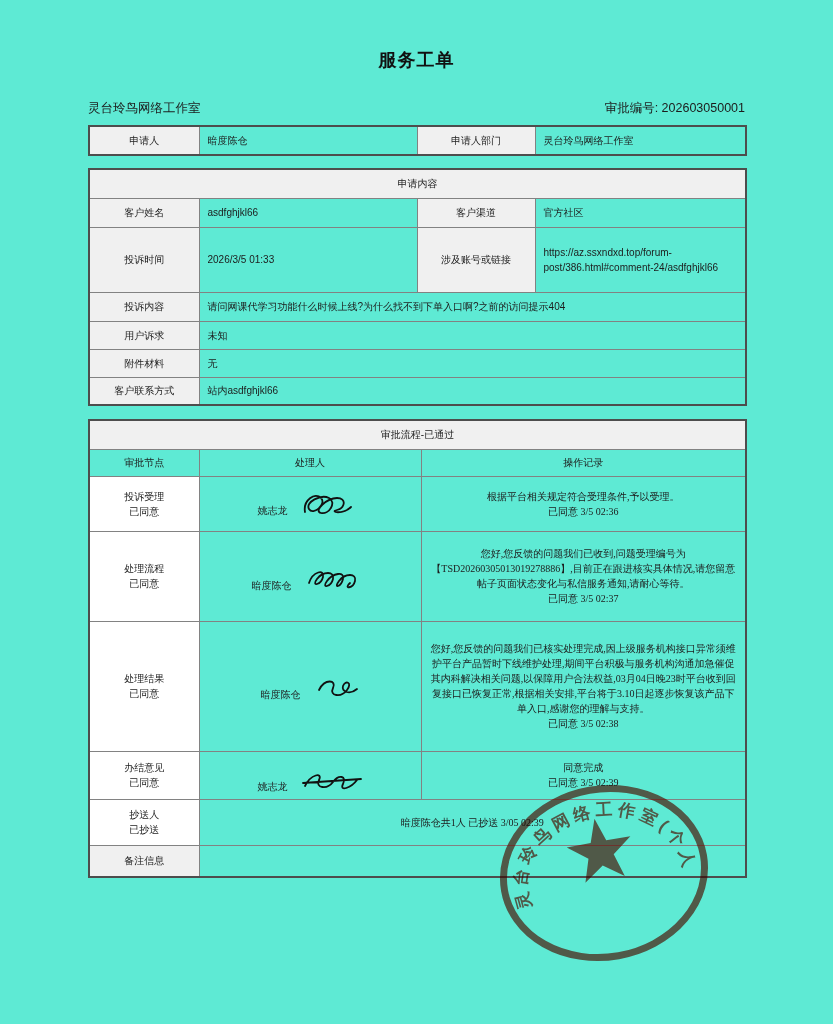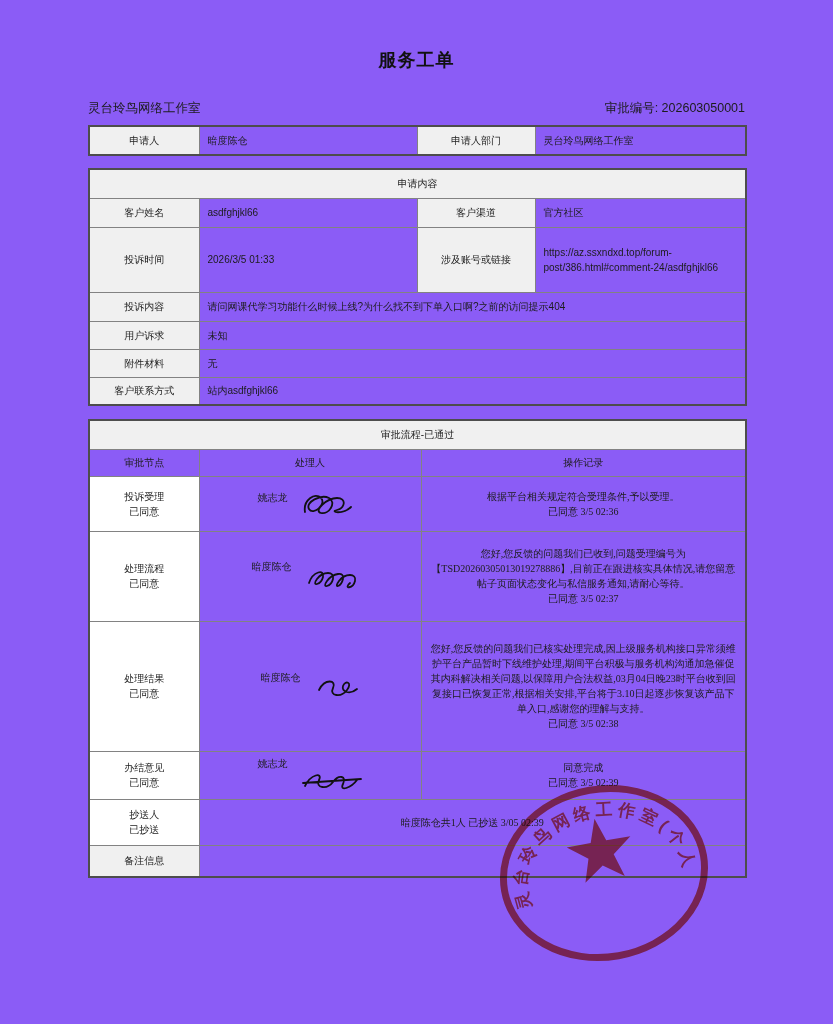--- a/index.html
+++ b/index.html
@@ -1,20 +1,20 @@
 <!DOCTYPE html>
 <html><head>
 <meta charset="utf-8">
 <style>
   * { margin:0; padding:0; box-sizing:border-box; }
   html,body { background:#ffffff; }
   .page {
     position:relative;
     width:833px; height:1024px;
-    background:#8b5cf6;
+    background:#5eead4;
     font-family:"Liberation Sans","DejaVu Sans",sans-serif;
     color:#1c1c1c;
     overflow:hidden;
   }
   .doc-title {
     padding-top:48px;
     text-align:center;
     font-size:18px;
     font-weight:bold;
     letter-spacing:1px;
@@ -53,21 +53,21 @@
     background:#f0f0f0;
     text-align:center;
     height:29px;
   }
   td.val { text-align:left; }
   td.colhead { text-align:center; height:27px; padding:2px 4px; }
   td.node { text-align:center; background:#ffffff; }
   td.handler { text-align:center; }
   td.record { text-align:center; padding:6px 8px;font-family:Liberation Serif, serif; }
   .handler-wrap {
-    display:flex; align-items:flex-start; justify-content:center; gap:13px;
+    display:flex; align-items:flex-end; justify-content:center; gap:13px;
   }
   .sig { flex:0 0 auto; }
   .sig path { fill:none; stroke:#111; stroke-width:1.8; stroke-linecap:round; }
   .url-cell { word-break:break-all;margin-top:40px; }
   .stamp-box {
     position:absolute;
     left:492px; top:780px;
     width:224px; height:186px;
     transform:rotate(-10deg);
     opacity:0.8;

